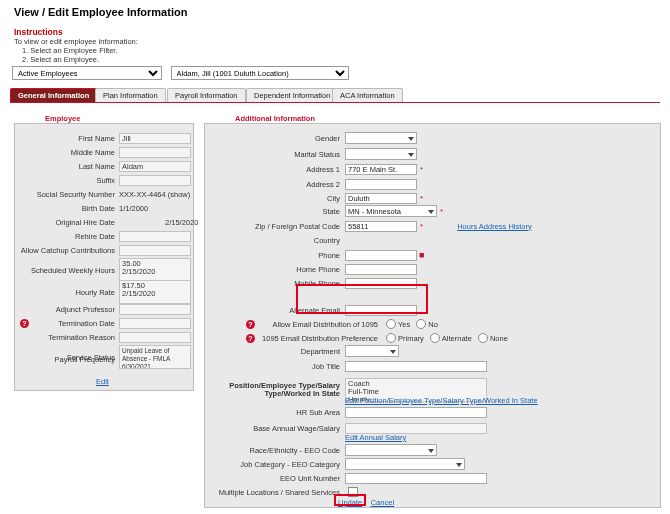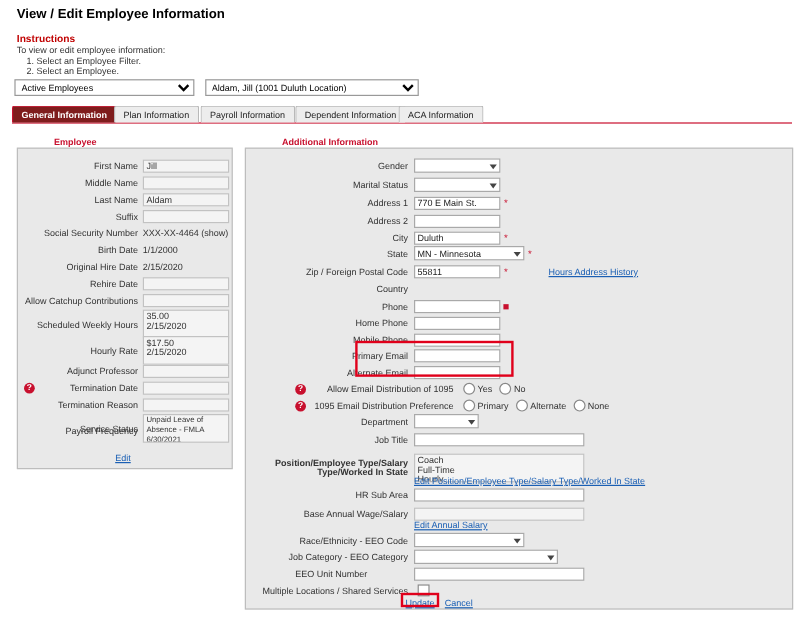--- a/index.html
+++ b/index.html
@@ -282,21 +282,21 @@
     <div class="field ro" style="width:72px; margin-left:4px;"></div>
   </div>
   <div class="row" style="left:20px; top:188px;">
     <div class="lbl" style="width:95px;">Social Security Number</div>
     <div class="val" style="width:72px; margin-left:4px;">XXX-XX-4464 (show)</div>
   </div>
   <div class="row" style="left:20px; top:202px;">
     <div class="lbl" style="width:95px;">Birth Date</div>
     <div class="val" style="width:72px; margin-left:4px;">1/1/2000</div>
   </div>
-  <div class="row" style="left:20px; top:216px;">
+  <div class="row" style="left:20px; top:216px;gap:46px;">
     <div class="lbl" style="width:95px;">Original Hire Date</div>
     <div class="val" style="width:72px; margin-left:4px;">2/15/2020</div>
   </div>
   <div class="row" style="left:20px; top:230px;">
     <div class="lbl" style="width:95px;">Rehire Date</div>
     <div class="field ro" style="width:72px; margin-left:4px;"></div>
   </div>
   <div class="row" style="left:20px; top:244px;">
     <div class="lbl" style="width:95px;">Allow Catchup Contributions</div>
     <div class="field ro" style="width:72px; margin-left:4px;"></div>
@@ -378,24 +378,20 @@
     <div class="lbl" style="width:128px;">Phone</div>
     <div class="field" style="width:72px; margin-left:5px;"></div>
     <span class="req" style="margin-left:2px; font-size:9px;">■</span>
   </div>
   <div class="row" style="left:212px; top:263px;">
     <div class="lbl" style="width:128px;">Home Phone</div>
     <div class="field" style="width:72px; margin-left:5px;"></div>
   </div>
   <div class="row" style="left:212px; top:277px;">
     <div class="lbl" style="width:128px;">Mobile Phone</div>
-    <div class="field" style="width:72px; margin-left:5px;"></div>
-  </div>
-  <div class="row" style="left:212px; top:290px;">
-    <div class="lbl" style="width:128px;">Primary Email</div>
     <div class="field" style="width:72px; margin-left:5px;"></div>
   </div>
   <div class="row" style="left:212px; top:304px;">
     <div class="lbl" style="width:128px;">Alternate Email</div>
     <div class="field" style="width:72px; margin-left:5px;"></div>
   </div>
 
   <div class="hl-box" style="left:296px; top:284px; width:132px; height:30px;"></div>
 
   <div class="row" style="left:246px; top:318px;">
@@ -448,21 +444,21 @@
 
   <div class="row" style="left:212px; top:444px;">
     <div class="lbl" style="width:128px;">Race/Ethnicity - EEO Code</div>
     <div class="sel" style="width:92px; margin-left:5px;"></div>
   </div>
   <div class="row" style="left:212px; top:458px;">
     <div class="lbl" style="width:128px;">Job Category - EEO Category</div>
     <div class="sel" style="width:120px; margin-left:5px;"></div>
   </div>
   <div class="row" style="left:212px; top:472px;">
-    <div class="lbl" style="width:128px;text-align:center;">EEO Unit Number</div>
+    <div class="lbl" style="width:128px;">EEO Unit Number</div>
     <div class="field" style="width:142px; margin-left:5px;"></div>
   </div>
   <div class="row" style="left:212px; top:486px;">
     <div class="lbl" style="width:128px;">Multiple Locations / Shared Services</div>
     <span class="chk" style="margin-left:8px;"></span>
   </div>
 
   <div style="position:absolute; left:338px; top:497px;">
     <span class="plainlink">Update</span>
     <span class="plainlink" style="margin-left:6px;">Cancel</span>

